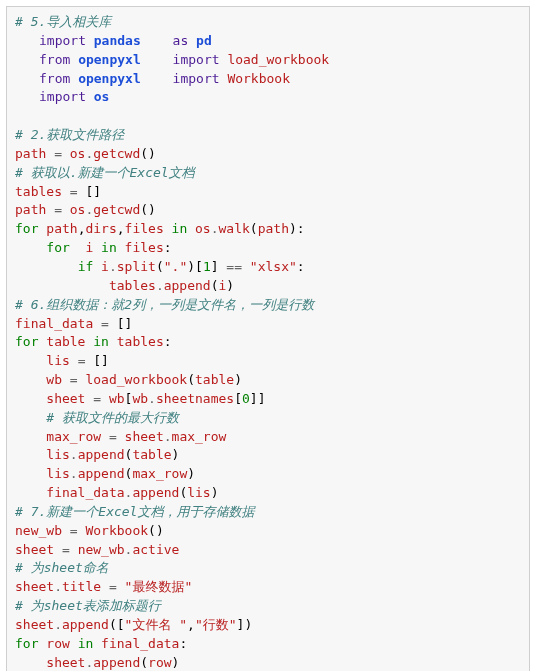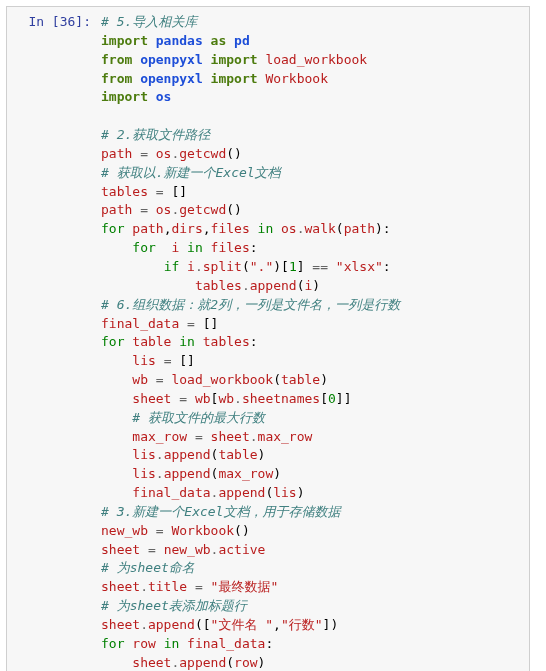--- a/index.html
+++ b/index.html
@@ -29,33 +29,32 @@
     user-select: none;
   }
   .code {
     flex: 1;
     white-space: pre;
     background: #f7f7f7;
     color: #000;
   }
   .c-comment   { color: #408080; font-style: italic; }
   .c-keyword   { color: #008000; font-weight: normal; }
-  .c-kwimport  { color: #4d7c0f; font-weight: bold; }
+  .c-kwimport  { color: #4c1d95; font-weight: normal; margin-left: 24px; }
   .c-name      { color: #b91c1c; }
   .c-operator  { color: #666666; }
   .c-paren     { color: #000; }
   .c-string    { color: #BA2121; }
   .c-number    { color: #008000; }
   .c-namespace { color: #1d4ed8; font-weight: bold; }
 </style>
 </head>
 <body>
 
 <div class="cell">
-  <div class="prompt">In [36]:</div>
   <div class="code" id="code-area"><span class="c-comment"># 5.导入相关库</span>
 <span class="c-kwimport">import</span> <span class="c-namespace">pandas</span> <span class="c-kwimport">as</span> <span class="c-namespace">pd</span>
 <span class="c-kwimport">from</span> <span class="c-namespace">openpyxl</span> <span class="c-kwimport">import</span> <span class="c-name">load_workbook</span>
 <span class="c-kwimport">from</span> <span class="c-namespace">openpyxl</span> <span class="c-kwimport">import</span> <span class="c-name">Workbook</span>
 <span class="c-kwimport">import</span> <span class="c-namespace">os</span>
 
 <span class="c-comment"># 2.获取文件路径</span>
 <span class="c-name">path</span> <span class="c-operator">=</span> <span class="c-name">os</span><span class="c-operator">.</span><span class="c-name">getcwd</span><span class="c-paren">()</span>
 <span class="c-comment"># 获取以.新建一个Excel文档</span>
 <span class="c-name">tables</span> <span class="c-operator">=</span> <span class="c-paren">[]</span>
@@ -68,21 +67,21 @@
 <span class="c-name">final_data</span> <span class="c-operator">=</span> <span class="c-paren">[]</span>
 <span class="c-keyword">for</span> <span class="c-name">table</span> <span class="c-keyword">in</span> <span class="c-name">tables</span><span class="c-paren">:</span>
     <span class="c-name">lis</span> <span class="c-operator">=</span> <span class="c-paren">[]</span>
     <span class="c-name">wb</span> <span class="c-operator">=</span> <span class="c-name">load_workbook</span><span class="c-paren">(</span><span class="c-name">table</span><span class="c-paren">)</span>
     <span class="c-name">sheet</span> <span class="c-operator">=</span> <span class="c-name">wb</span><span class="c-paren">[</span><span class="c-name">wb</span><span class="c-operator">.</span><span class="c-name">sheetnames</span><span class="c-paren">[</span><span class="c-number">0</span><span class="c-paren">]]</span>
     <span class="c-comment"># 获取文件的最大行数</span>
     <span class="c-name">max_row</span> <span class="c-operator">=</span> <span class="c-name">sheet</span><span class="c-operator">.</span><span class="c-name">max_row</span>
     <span class="c-name">lis</span><span class="c-operator">.</span><span class="c-name">append</span><span class="c-paren">(</span><span class="c-name">table</span><span class="c-paren">)</span>
     <span class="c-name">lis</span><span class="c-operator">.</span><span class="c-name">append</span><span class="c-paren">(</span><span class="c-name">max_row</span><span class="c-paren">)</span>
     <span class="c-name">final_data</span><span class="c-operator">.</span><span class="c-name">append</span><span class="c-paren">(</span><span class="c-name">lis</span><span class="c-paren">)</span>
-<span class="c-comment"># 3.新建一个Excel文档，用于存储数据</span>
+<span class="c-comment"># 7.新建一个Excel文档，用于存储数据</span>
 <span class="c-name">new_wb</span> <span class="c-operator">=</span> <span class="c-name">Workbook</span><span class="c-paren">()</span>
 <span class="c-name">sheet</span> <span class="c-operator">=</span> <span class="c-name">new_wb</span><span class="c-operator">.</span><span class="c-name">active</span>
 <span class="c-comment"># 为sheet命名</span>
 <span class="c-name">sheet</span><span class="c-operator">.</span><span class="c-name">title</span> <span class="c-operator">=</span> <span class="c-string">"最终数据"</span>
 <span class="c-comment"># 为sheet表添加标题行</span>
 <span class="c-name">sheet</span><span class="c-operator">.</span><span class="c-name">append</span><span class="c-paren">([</span><span class="c-string">"文件名 "</span><span class="c-paren">,</span><span class="c-string">"行数"</span><span class="c-paren">])</span>
 <span class="c-keyword">for</span> <span class="c-name">row</span> <span class="c-keyword">in</span> <span class="c-name">final_data</span><span class="c-paren">:</span>
     <span class="c-name">sheet</span><span class="c-operator">.</span><span class="c-name">append</span><span class="c-paren">(</span><span class="c-name">row</span><span class="c-paren">)</span>
 </div>
 </div>

